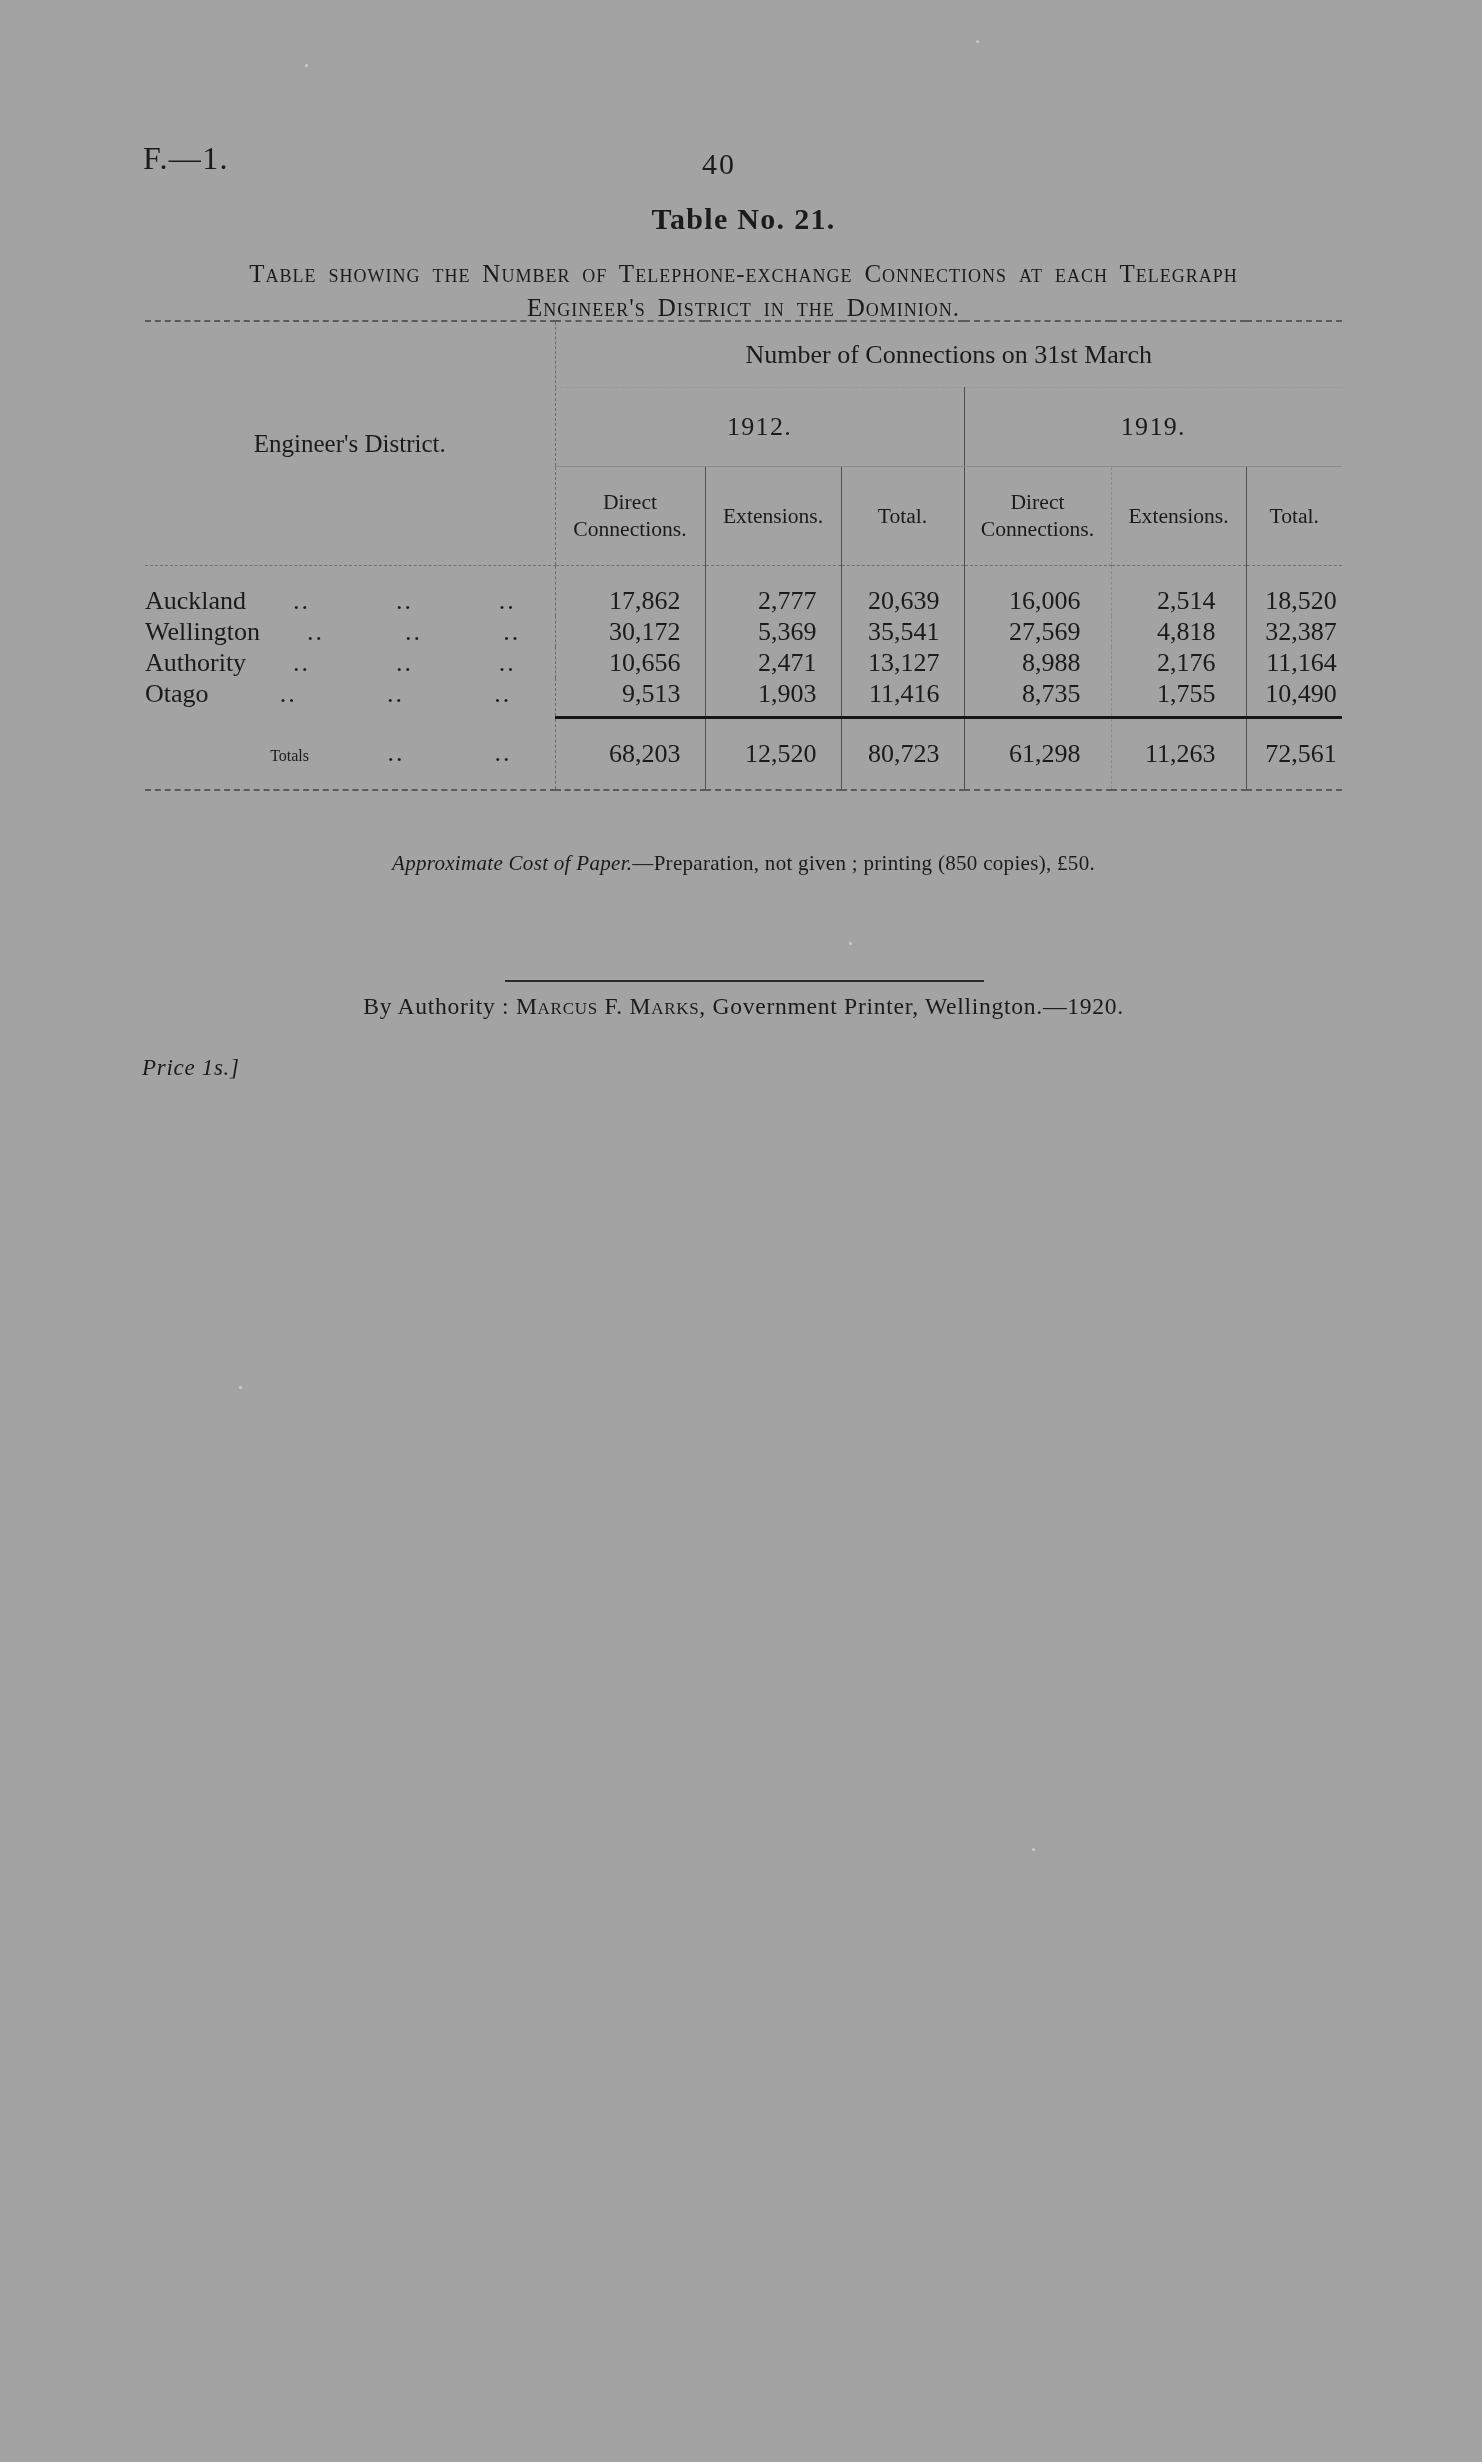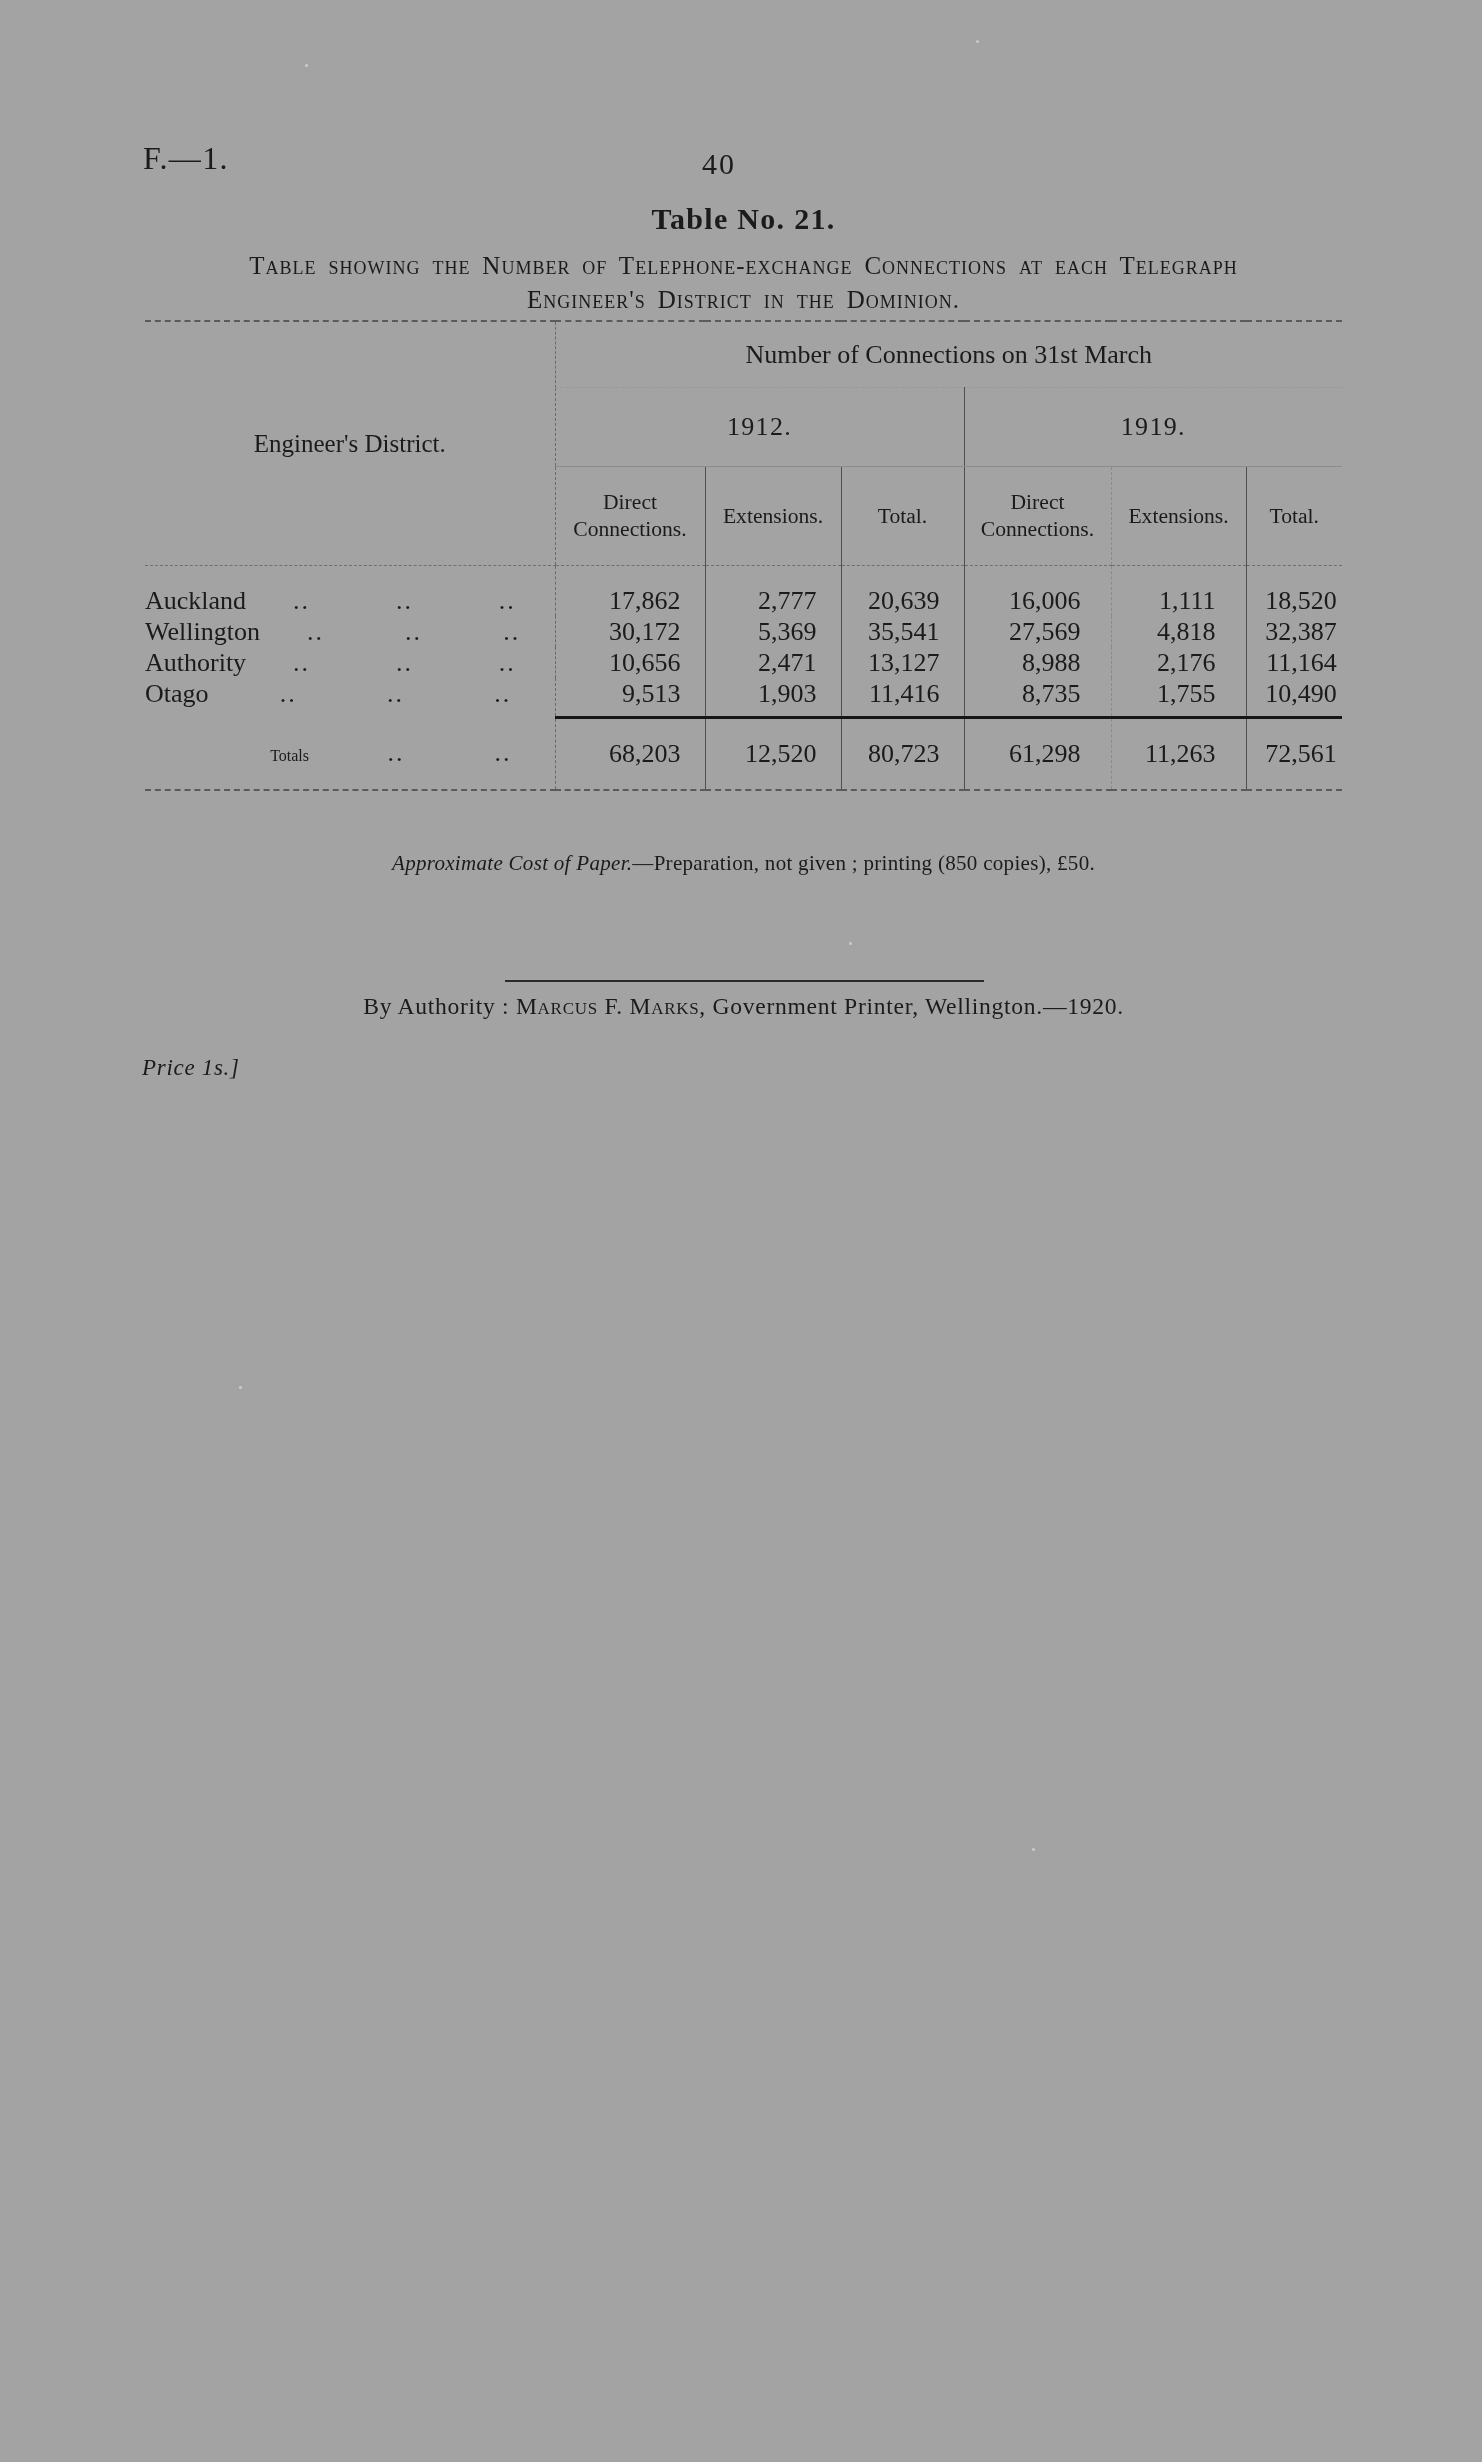--- a/index.html
+++ b/index.html
@@ -19,21 +19,21 @@
   }
   .page-num {
     position: absolute; left: 665px; top: 147px; width: 108px;
     text-align: center; font-size: 30px; letter-spacing: 2px;
   }
   .tbl-title {
     position: absolute; left: 145px; top: 202px; width: 1197px;
     text-align: center; font-size: 30px; font-weight: bold; letter-spacing: 1.3px;
   }
   .tbl-subtitle {
-    position: absolute; left: 145px; top: 249px; width: 1197px;
+    position: absolute; left: 145px; top: 257px; width: 1197px;
     text-align: center; font-variant: small-caps;
     font-size: 25px; line-height: 34px; letter-spacing: 1px; word-spacing: 4.7px;
   }
 
   table.tbl {
     position: absolute; left: 145px; top: 320px; width: 1197px;
     border-collapse: collapse; table-layout: fixed;
     border-top: 2px dashed #5a5a5a;
     border-bottom: 2px dashed #5a5a5a;
   }
@@ -152,21 +152,21 @@
             <span class="d-name">Auckland</span>
             <span class="d-dots">..</span>
             <span class="d-dots">..</span>
             <span class="d-dots">..</span>
           </div>
         </td>
         <td class="num bl-dash">17,862</td>
         <td class="num bl-solid">2,777</td>
         <td class="num bl-solid">20,639</td>
         <td class="num num-g2 bl-solid">16,006</td>
-        <td class="num num-g2 bl-dot">1,111</td>
+        <td class="num num-g2 bl-dot">2,514</td>
         <td class="num num-last bl-solid">18,520</td>
       </tr>
 
       <tr class="r-data">
         <td>
           <div class="dist-flex">
             <span class="d-name">Wellington</span>
             <span class="d-dots">..</span>
             <span class="d-dots">..</span>
             <span class="d-dots">..</span>

